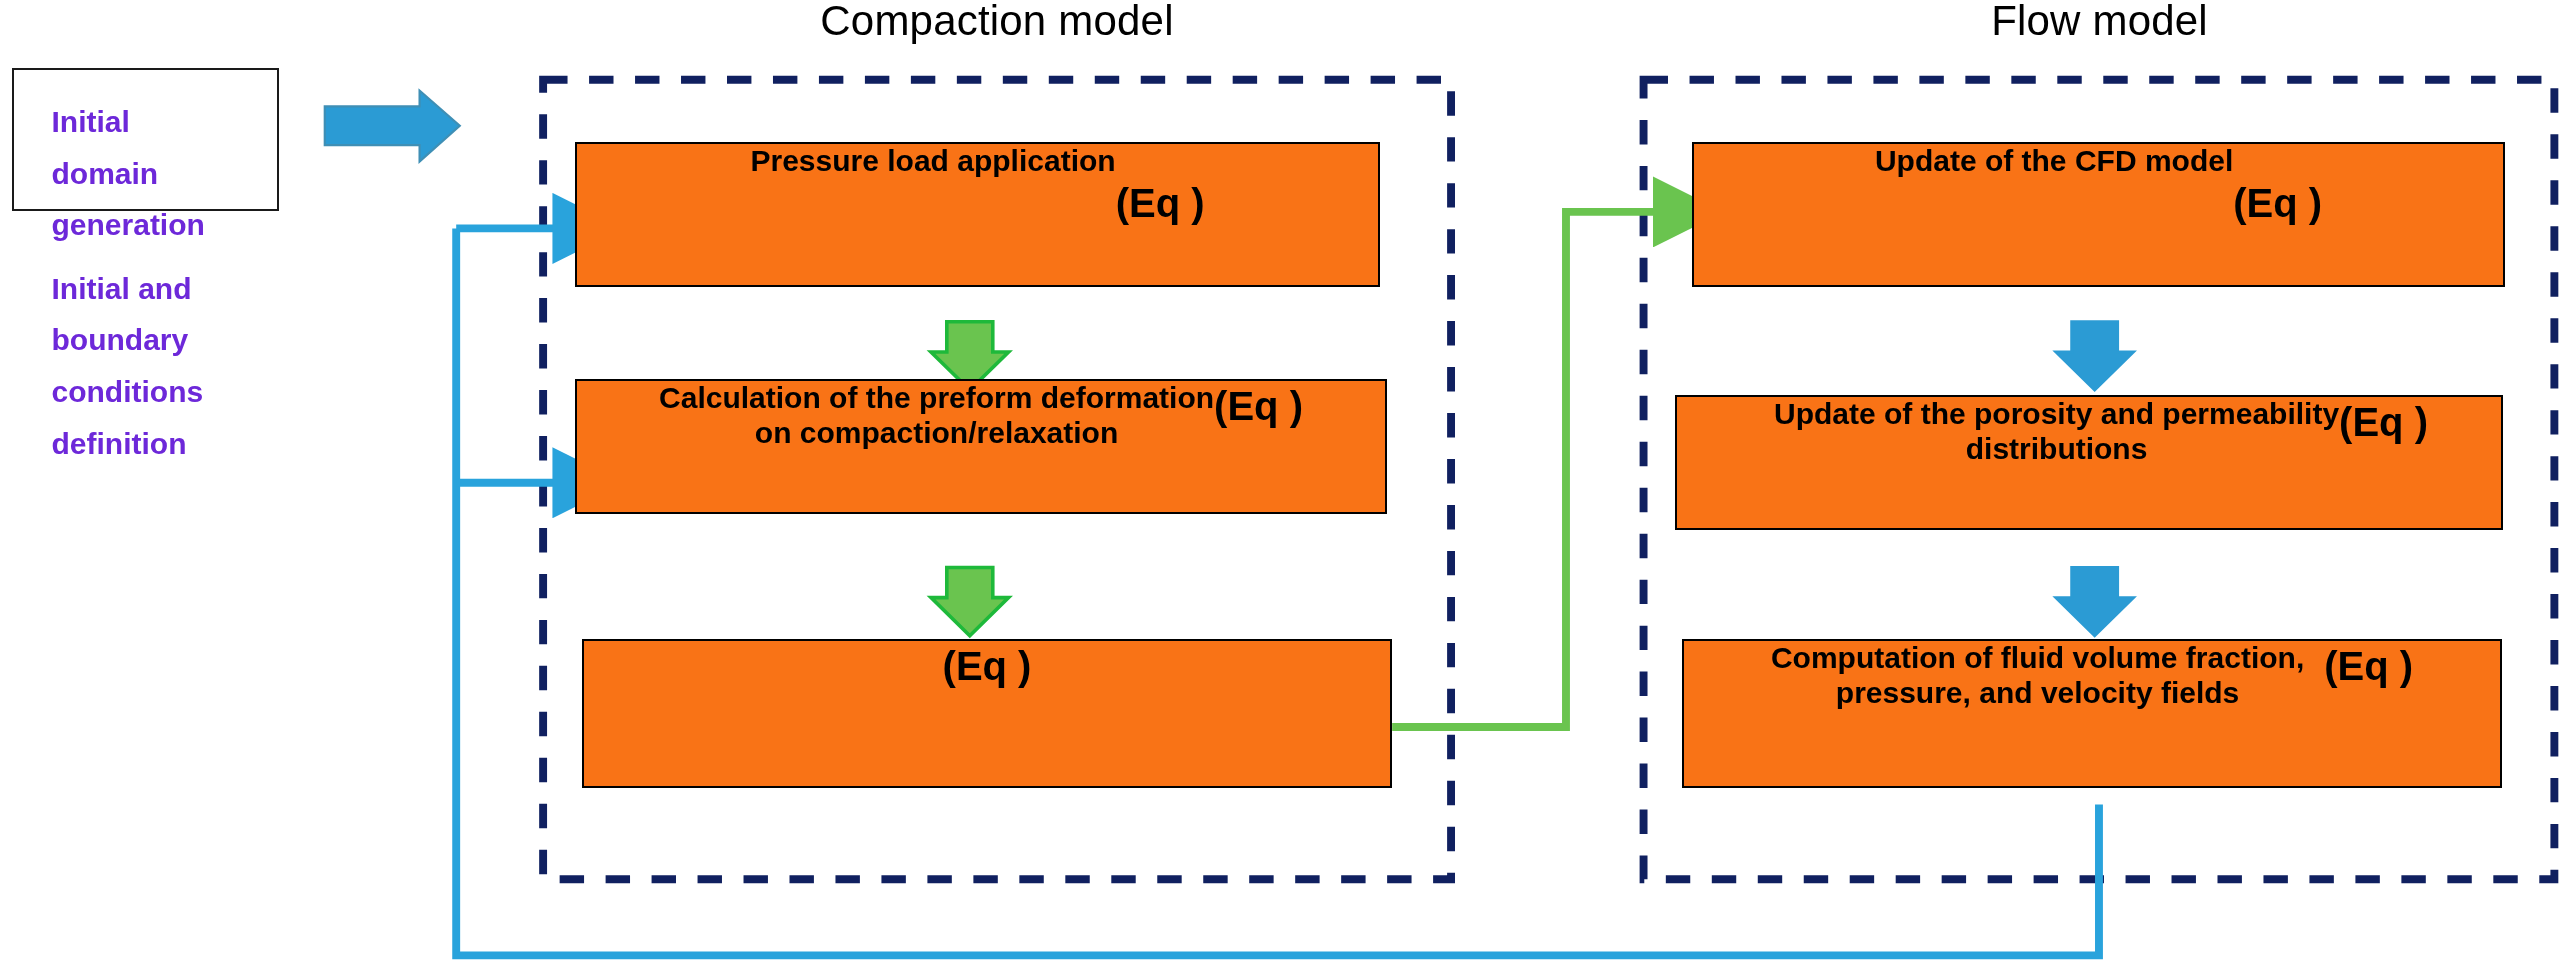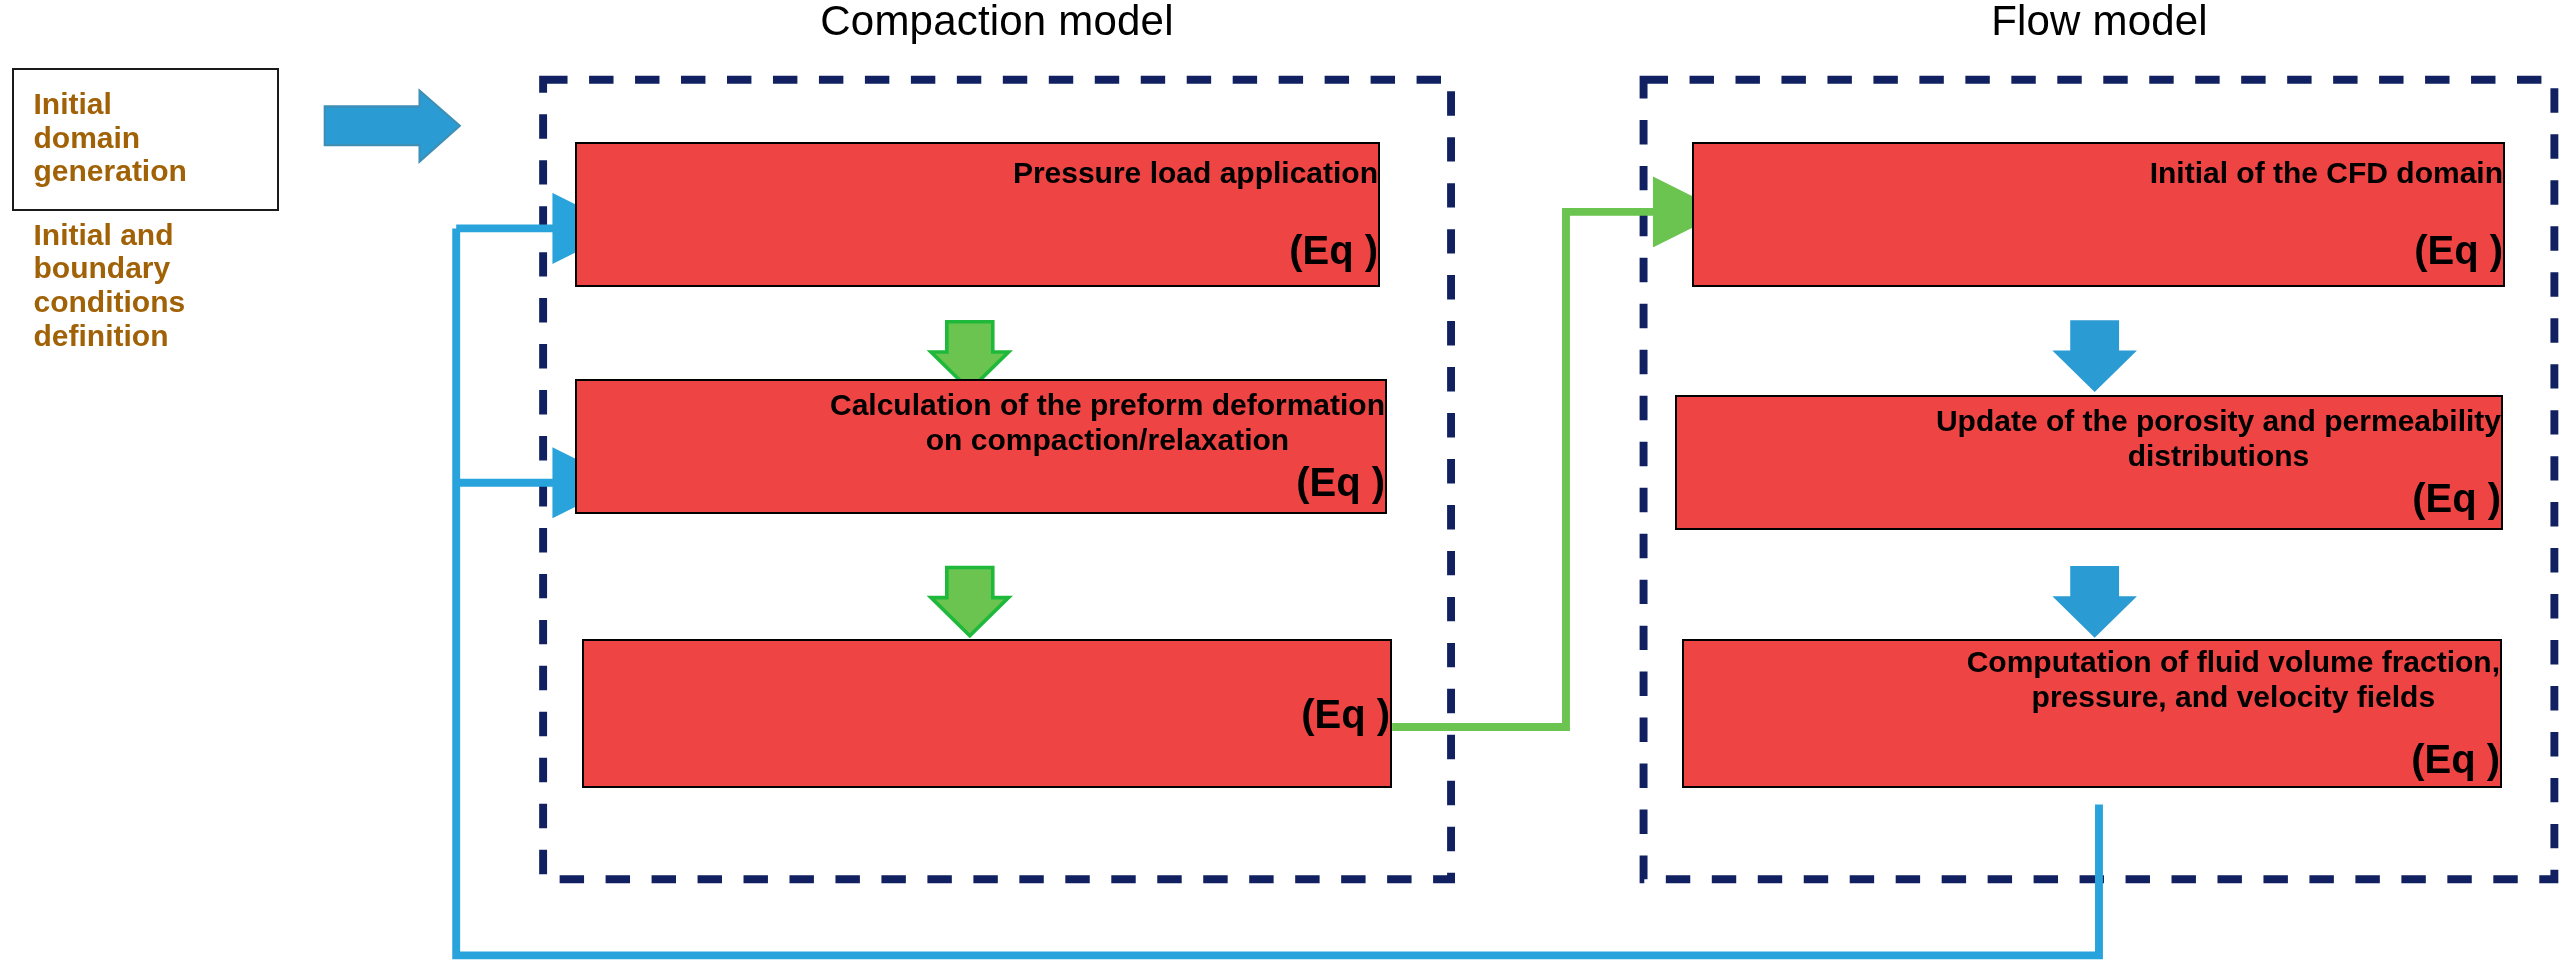--- a/index.html
+++ b/index.html
@@ -12,29 +12,29 @@
     text-align:center;white-space:nowrap;letter-spacing:0.2px;
     font-family:"Liberation Sans",sans-serif;
   }
 
   .initbox{
     position:absolute;box-sizing:border-box;
     border:2.2px solid #1a1a1a;background:#fff;
     padding:17px 0 0 20px;
   }
   .initbox p{
-    margin:0;font-weight:bold;font-size:30px;line-height:1.12;color:#a16207;
+    margin:18px;font-weight:bold;font-size:30px;line-height:1.12;color:#6d28d9;
     font-family:"Liberation Sans",sans-serif;
   }
   .initbox p.gap{margin-top:30px;}
 
   .pbox{
     position:absolute;box-sizing:border-box;
-    border:2.9px solid #000;background:#ef4444;
-    display:flex;flex-direction:column;align-items:flex-end;justify-content:center;
+    border:2.9px solid #000;background:#f97316;
+    display:flex;flex-direction:row;align-items:flex-start;justify-content:center;
   }
   .pbox .ttl{
     font-weight:bold;font-size:30px;line-height:1.16;color:#000;text-align:center;
     font-family:"Liberation Sans",sans-serif;white-space:pre-line;
   }
   .pbox .eq{
     font-weight:bold;font-size:40px;color:#000;text-align:center;
     font-family:"Liberation Sans",sans-serif;
   }
   .pbox.single .eq{margin-top:37px;}
@@ -101,21 +101,21 @@
     <div class="ttl">Calculation of the preform deformation
 on compaction/relaxation</div>
     <div class="eq">(Eq )</div>
   </div>
 
   <div class="pbox multi" style="left:582px;top:639px;width:810px;height:149px;">
     <div class="eq">(Eq )</div>
   </div>
 
   <div class="pbox single" style="left:1692px;top:142px;width:813px;height:145px;">
-    <div class="ttl">Initial of the CFD domain</div>
+    <div class="ttl">Update of the CFD model</div>
     <div class="eq">(Eq )</div>
   </div>
 
   <div class="pbox multi" style="left:1675px;top:395px;width:828px;height:135px;padding-left:24px;">
     <div class="ttl">Update of the porosity and permeability
 distributions</div>
     <div class="eq">(Eq )</div>
   </div>
 
   <div class="pbox multi" style="left:1682px;top:639px;width:820px;height:149px;gap:20px;">

